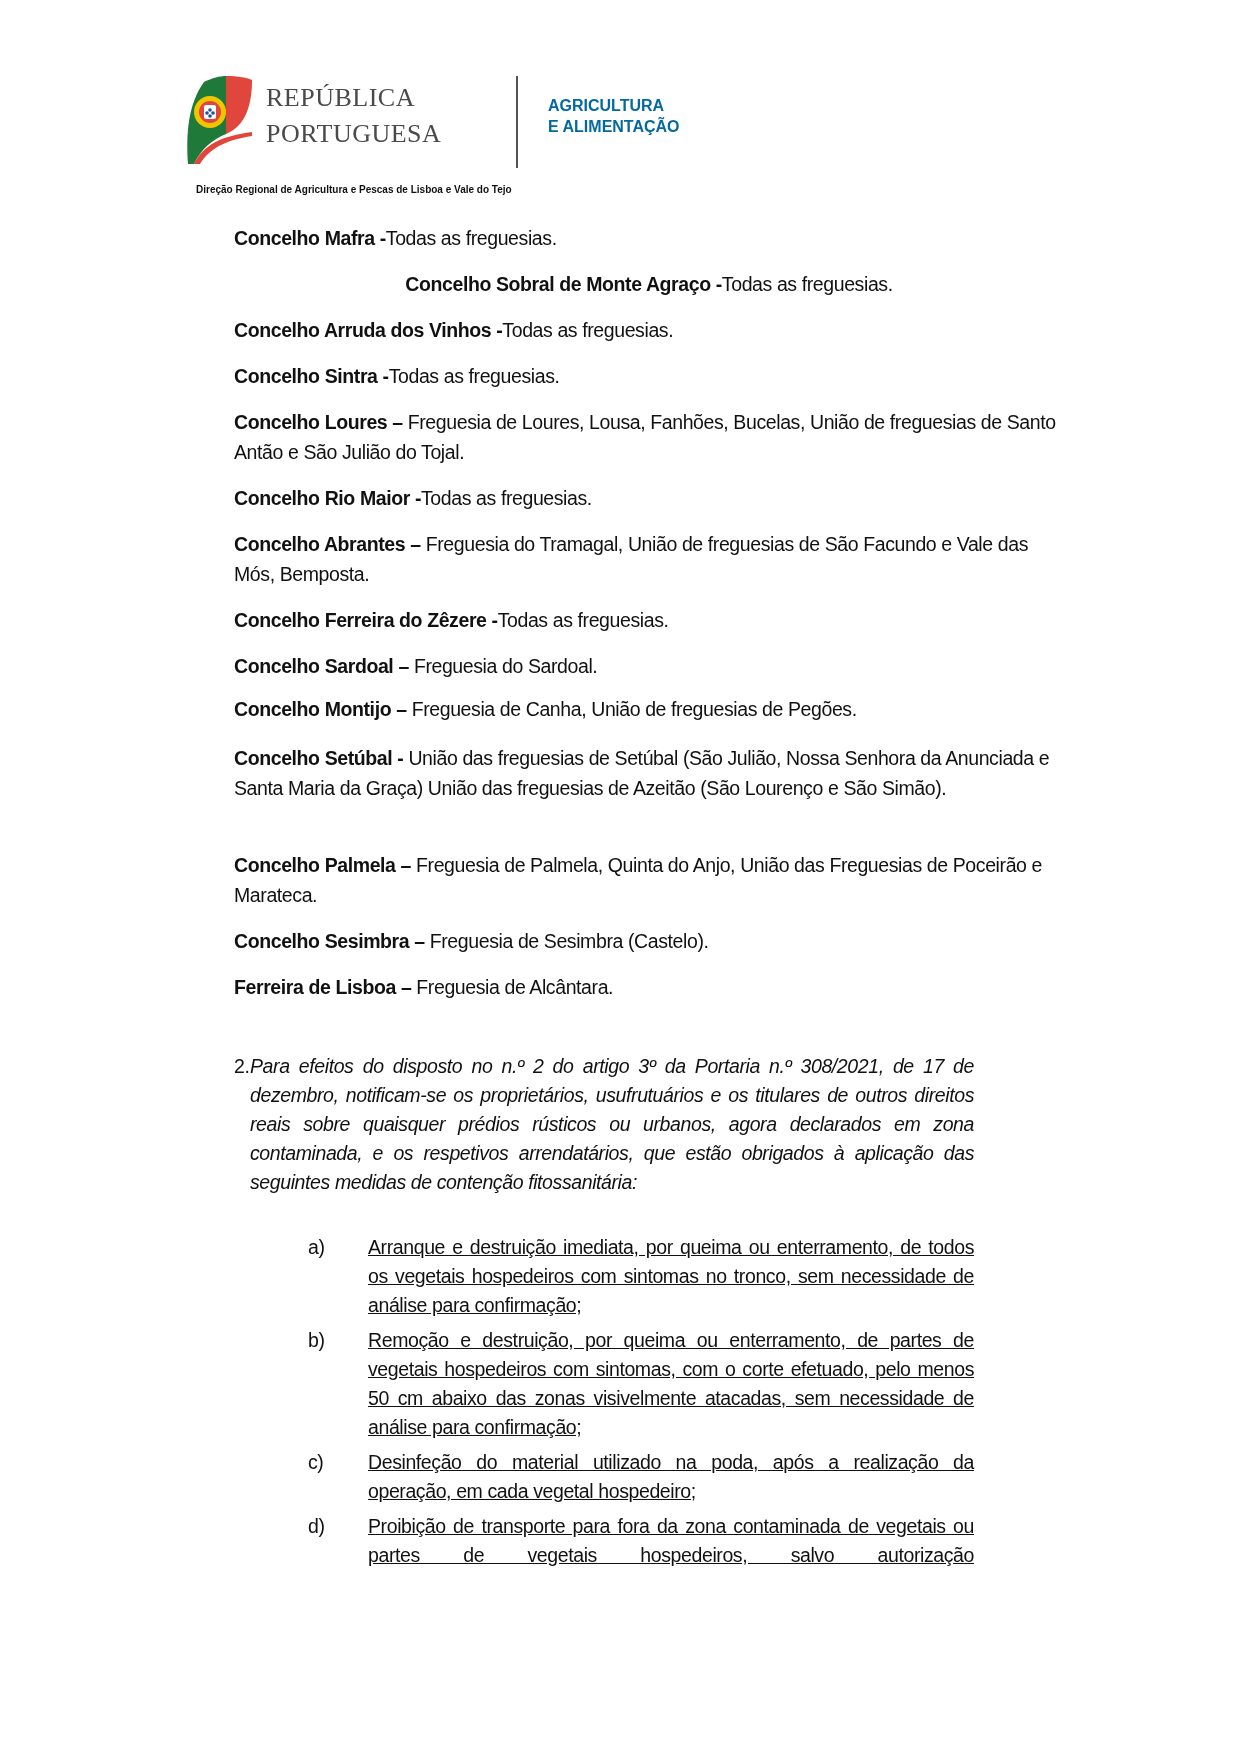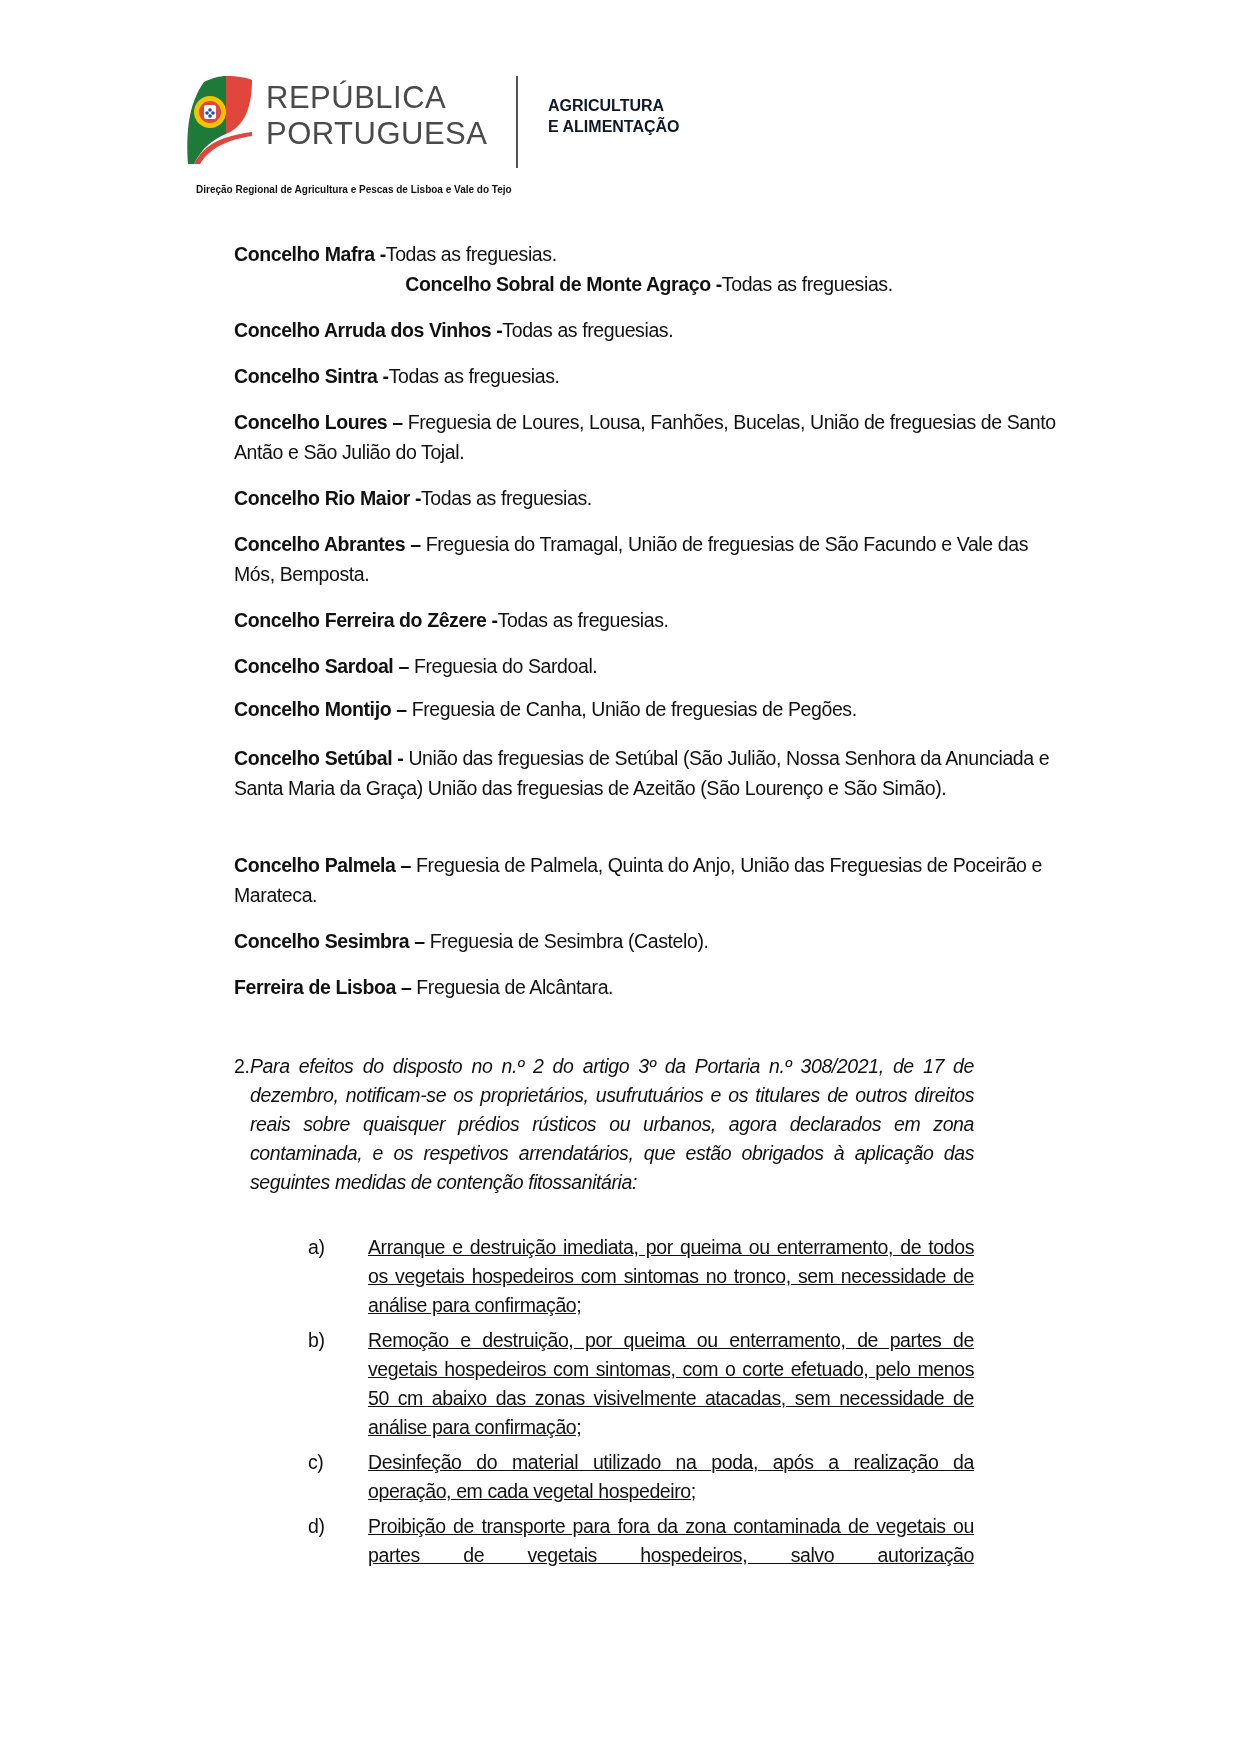--- a/index.html
+++ b/index.html
@@ -1,21 +1,21 @@
 <!DOCTYPE html>
 <html><head>
 <meta charset="utf-8">
 <style>
   html, body { margin:0; padding:0; background:#ffffff; }
   body { width:1241px; height:1755px; position:relative; overflow:hidden; font-family:"Liberation Sans", sans-serif; color:#000; }
   .logo { position:absolute; left:182px; top:74px; width:70px; height:92px; }
-  .brand { position:absolute; left:266px; top:80px; font-family:Liberation Sans, sans-serif; color:#4a4a4a; font-size:31px; line-height:36px; letter-spacing:0.5px; }
+  .brand { position:absolute; left:266px; top:80px; font-family:Liberation Serif, serif; color:#4a4a4a; font-size:26px; line-height:36px; letter-spacing:0.5px; }
   .brand div { white-space:nowrap; }
   .vdivider { position:absolute; left:516px; top:76px; width:2px; height:92px; background:#555; }
-  .ministry { position:absolute; left:548px; top:95px; color:#0f172a; font-size:16px; font-weight:bold; line-height:21px; }
+  .ministry { position:absolute; left:548px; top:95px; color:#0369a1; font-size:16px; font-weight:bold; line-height:21px; }
   .subheader { position:absolute; left:196px; top:184px; font-size:10px; font-weight:bold; color:#111; white-space:nowrap; }
   .para { position:absolute; left:234px; width:830px; font-family:"Liberation Sans", sans-serif; font-size:19.5px; line-height:30px; color:#111; letter-spacing:-0.4px; }
   .para b { font-weight:bold; }
   .numbered { position:absolute; left:234px; width:740px; font-size:19.5px; line-height:29px; color:#111; letter-spacing:-0.4px; }
   .num-label { position:absolute; left:0; top:0; }
   .num-text { margin-left:16px; text-align:justify;font-style:italic; }
   .sub { position:absolute; left:308px; width:666px; font-size:19.5px; line-height:29px; color:#111; letter-spacing:-0.4px; }
   .sub-label { position:absolute; left:0; top:0; }
   .sub-text { margin-left:60px; text-align:justify;text-decoration:underline; }
 </style>
@@ -38,21 +38,21 @@
   <div>REPÚBLICA</div>
   <div>PORTUGUESA</div>
 </div>
 <div class="vdivider"></div>
 <div class="ministry">
   <div>AGRICULTURA</div>
   <div>E ALIMENTAÇÃO</div>
 </div>
 <div class="subheader">Direção Regional de Agricultura e Pescas de Lisboa e Vale do Tejo</div>
 
-<div class="para" style="top:223px;margin-top:16px;"><b>Concelho Mafra</b><b> -</b><span>Todas as freguesias.</span></div>
+<div class="para" style="top:223px;"><b>Concelho Mafra</b><b> -</b><span>Todas as freguesias.</span></div>
 <div class="para" style="top:269px;text-align:center;"><b>Concelho Sobral de Monte Agraço</b><b> -</b><span>Todas as freguesias.</span></div>
 <div class="para" style="top:315px;"><b>Concelho Arruda dos Vinhos</b><b> -</b><span>Todas as freguesias.</span></div>
 <div class="para" style="top:361px;"><b>Concelho Sintra</b><b> -</b><span>Todas as freguesias.</span></div>
 <div class="para" style="top:407px;"><b>Concelho Loures</b><b> –</b><span> Freguesia de Loures, Lousa, Fanhões, Bucelas, União de freguesias de Santo Antão e São Julião do Tojal.</span></div>
 <div class="para" style="top:483px;"><b>Concelho Rio Maior</b><b> -</b><span>Todas as freguesias.</span></div>
 <div class="para" style="top:529px;"><b>Concelho Abrantes</b><b> –</b><span> Freguesia do Tramagal, União de freguesias de São Facundo e Vale das Mós, Bemposta.</span></div>
 <div class="para" style="top:605px;"><b>Concelho Ferreira do Zêzere</b><b> -</b><span>Todas as freguesias.</span></div>
 <div class="para" style="top:651px;"><b>Concelho Sardoal</b><b> –</b><span> Freguesia do Sardoal.</span></div>
 <div class="para" style="top:694px;"><b>Concelho Montijo</b><b> –</b><span> Freguesia de Canha, União de freguesias de Pegões.</span></div>
 <div class="para" style="top:743px;"><b>Concelho Setúbal</b><b> -</b><span> União das freguesias de Setúbal (São Julião, Nossa Senhora da Anunciada e Santa Maria da Graça) União das freguesias de Azeitão (São Lourenço e São Simão).</span></div>

